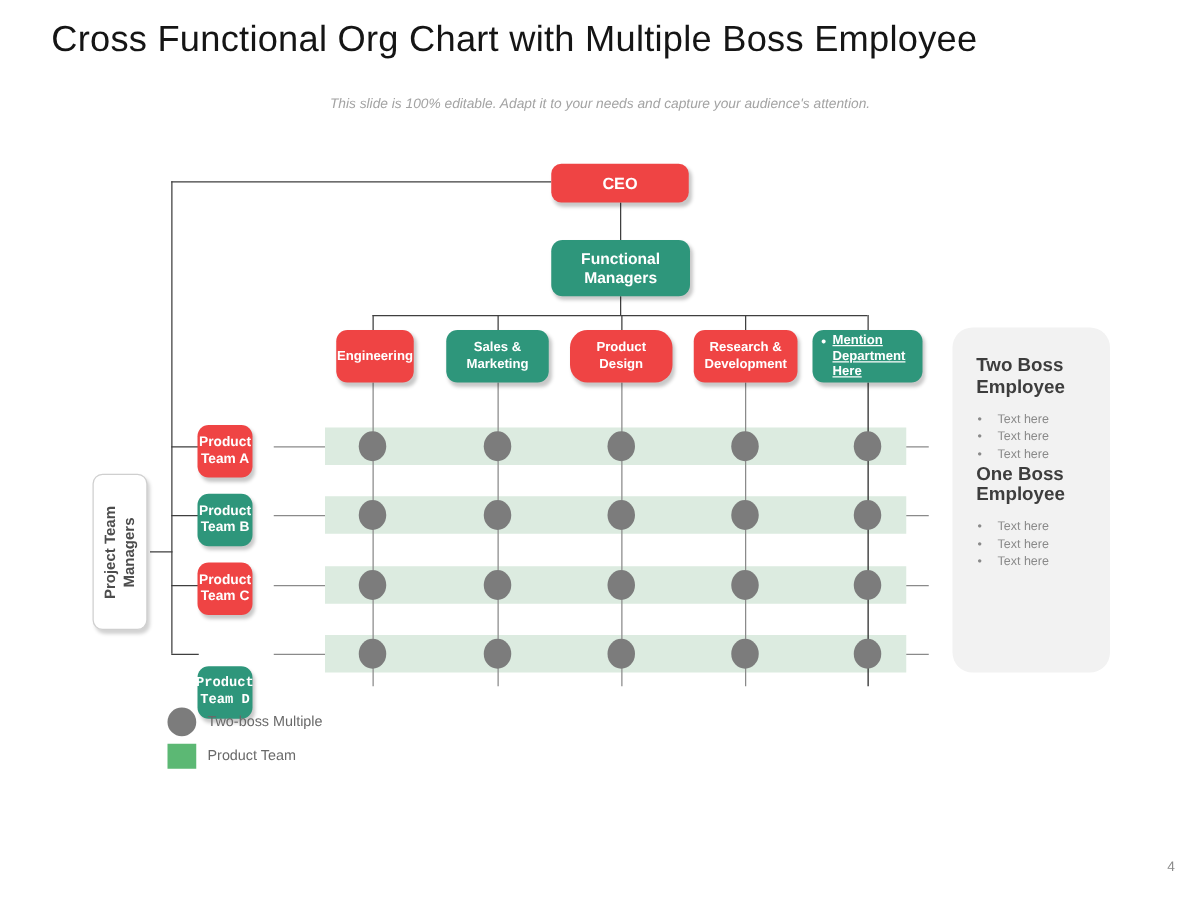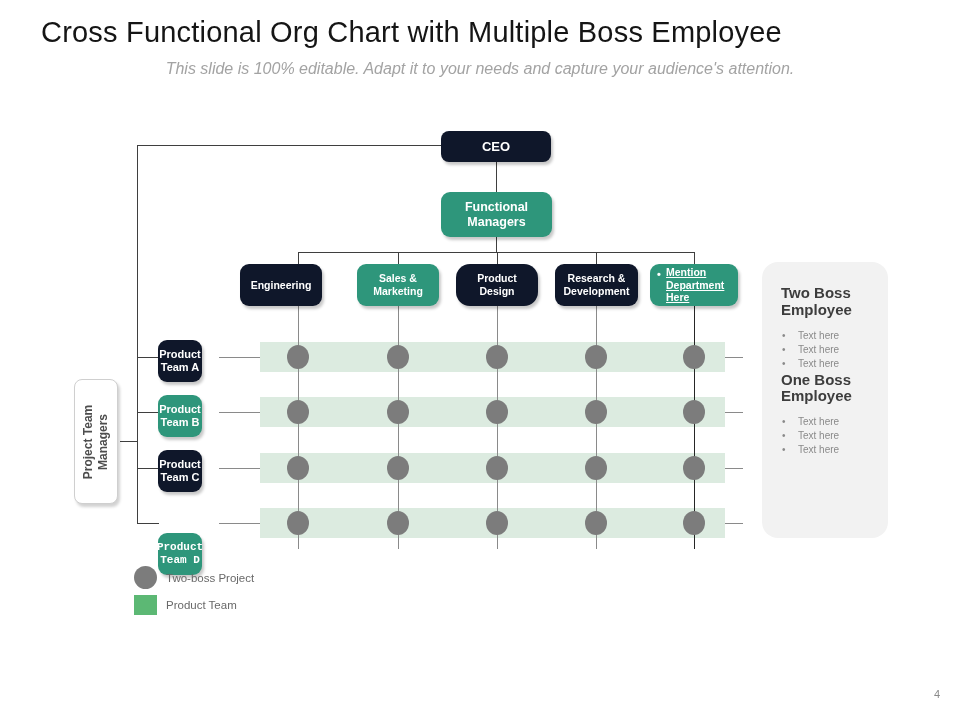--- a/index.html
+++ b/index.html
@@ -2,39 +2,39 @@
 <html><head>
 <meta charset="utf-8">
 <style>
   html,body{margin:0;padding:0;background:#ffffff;}
   .slide{position:relative;width:960px;height:720px;background:#ffffff;
          font-family:"Liberation Sans",sans-serif;overflow:hidden;}
 
   
   .title{position:absolute;top:16px;left:0;width:100%;margin:0;text-align:left;
          font-size:29px;font-weight:400;color:#151515;letter-spacing:0.2px;padding-left:41px;}
-  .subtitle{position:absolute;top:60px;left:0;width:100%;margin:0;text-align:center;
-         font-size:16px;font-style:italic;color:#a3a3a3;}
+  .subtitle{position:absolute;top:77px;left:0;width:100%;margin:0;text-align:center;
+         font-size:11px;font-style:italic;color:#a3a3a3;}
 
   
   .hline{position:absolute;height:1px;background:#595959;}
   .vline{position:absolute;width:1px;background:#595959;}
   .ln-dark{background:#3f3f3f;}
   .ln-gray{background:#8a8a8a;}
   .ln-black{background:#262626;}
 
   
   .band{position:absolute;left:260px;width:465px;height:30px;background:#dcebe0;}
   .dot{position:absolute;width:22px;height:24px;border-radius:50%;background:#7c7c7c;z-index:5;}
 
   
   .box{position:absolute;display:flex;align-items:center;justify-content:center;
        text-align:center;color:#ffffff;font-weight:bold;border-radius:9px;
        box-shadow:2px 3px 3px rgba(0,0,0,0.22);z-index:6;line-height:1.2;}
-  .green-light{background:#0f172a;}
+  .green-light{background:#ef4444;}
   .green-dark{background:#2e967b;}
   .ceo{left:441px;top:131px;width:110px;height:31px;font-size:13px;border-radius:8px;}
   .fm{left:441px;top:192px;width:111px;height:45px;font-size:12.5px;align-items:center;}
   .dept{top:264px;height:42px;font-size:10.5px;padding:0 3px;box-sizing:border-box;}
   .dept.bulleted{justify-content:flex-start;text-align:left;padding-left:16px;}
   .dept.bulleted::before{content:"\2022";position:absolute;left:7px;top:4px;font-size:11px;}
   .team{left:158px;width:44px;height:42px;font-size:11px;}
 
   
   .ptm{position:absolute;left:74px;top:379px;width:42px;height:123px;background:#ffffff;
@@ -129,21 +129,21 @@
       <div class="dot" style="left: 683px; top: 511px;"></div>
     </div>
 
   <div class="box green-light ceo">
     <span>CEO</span>
   </div>
   <div class="box green-dark fm">
     <span>Functional Managers</span>
   </div>
 
-  <div class="box green-light dept" style="left:240px;width:82px;">
+  <div class="box green-light dept" style="left:269px;width:62px;">
     <span>Engineering</span>
   </div>
   <div class="box green-dark dept" style="left:357px;width:82px;">
     <span>Sales &amp; Marketing</span>
   </div>
   <div class="box green-light dept" style="left:456px;width:82px;border-radius:14px;">
     <span>Product Design</span>
   </div>
   <div class="box green-light dept" style="left:555px;width:83px;">
     <span>Research &amp; Development</span>
@@ -184,21 +184,21 @@
         <li>Text here</li>
         <li>Text here</li>
         <li>Text here</li>
       </ul>
     </section>
   </aside>
 
   <div class="legend">
     <div class="legend-item">
       <span class="legend-swatch-circle"></span>
-      <span class="legend-label">Two-boss Project</span>
+      <span class="legend-label">Two-boss Multiple</span>
     </div>
     <div class="legend-item">
       <span class="legend-swatch-square"></span>
       <span class="legend-label">Product Team</span>
     </div>
   </div>
 
   <div class="page-number">4</div>
 
 </div>

